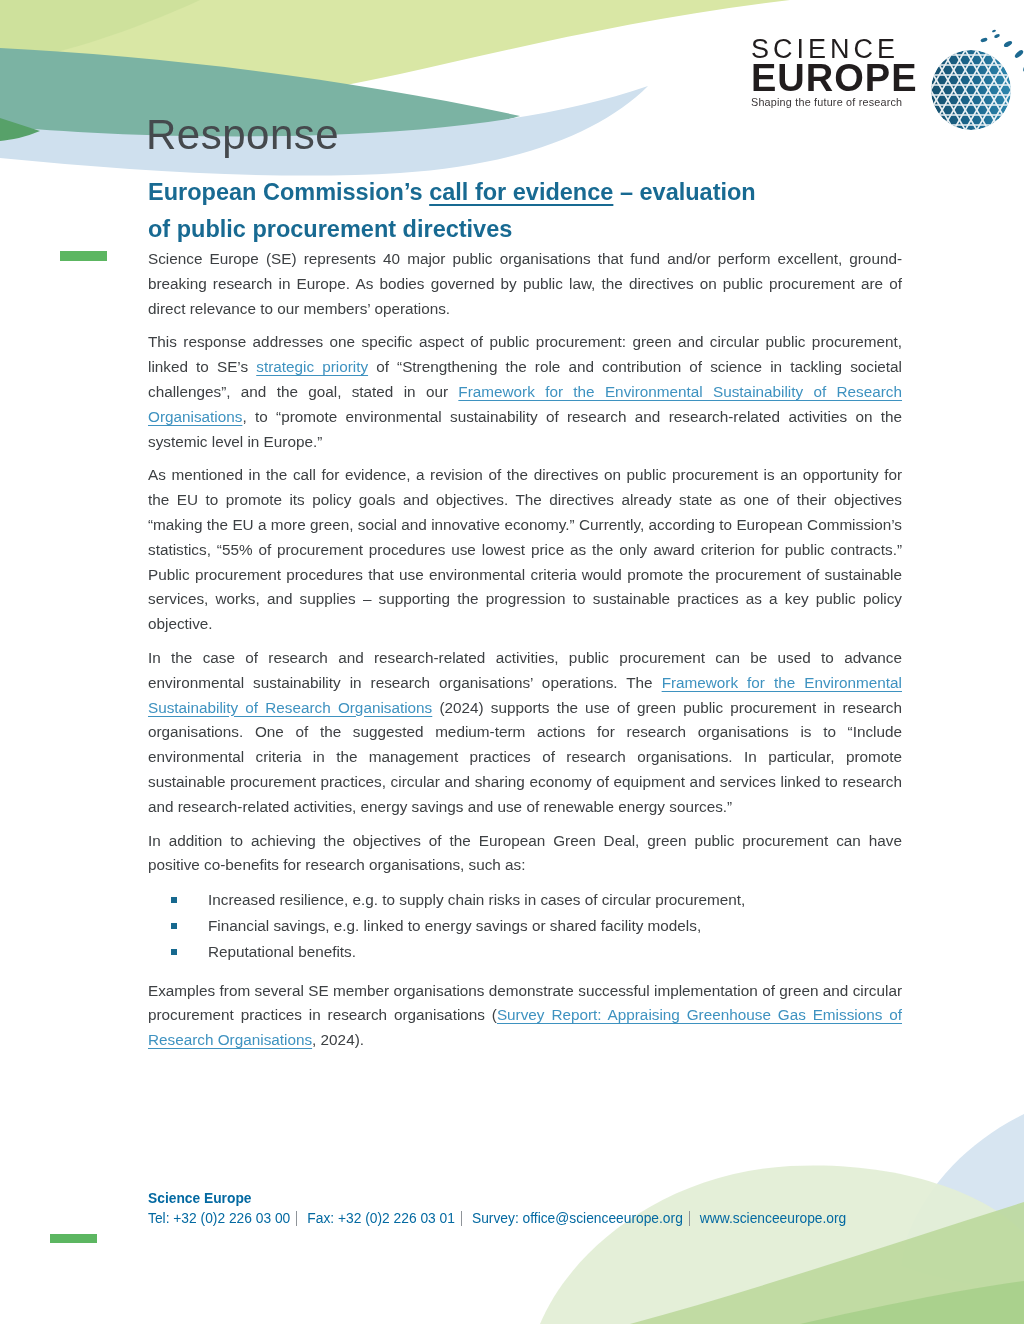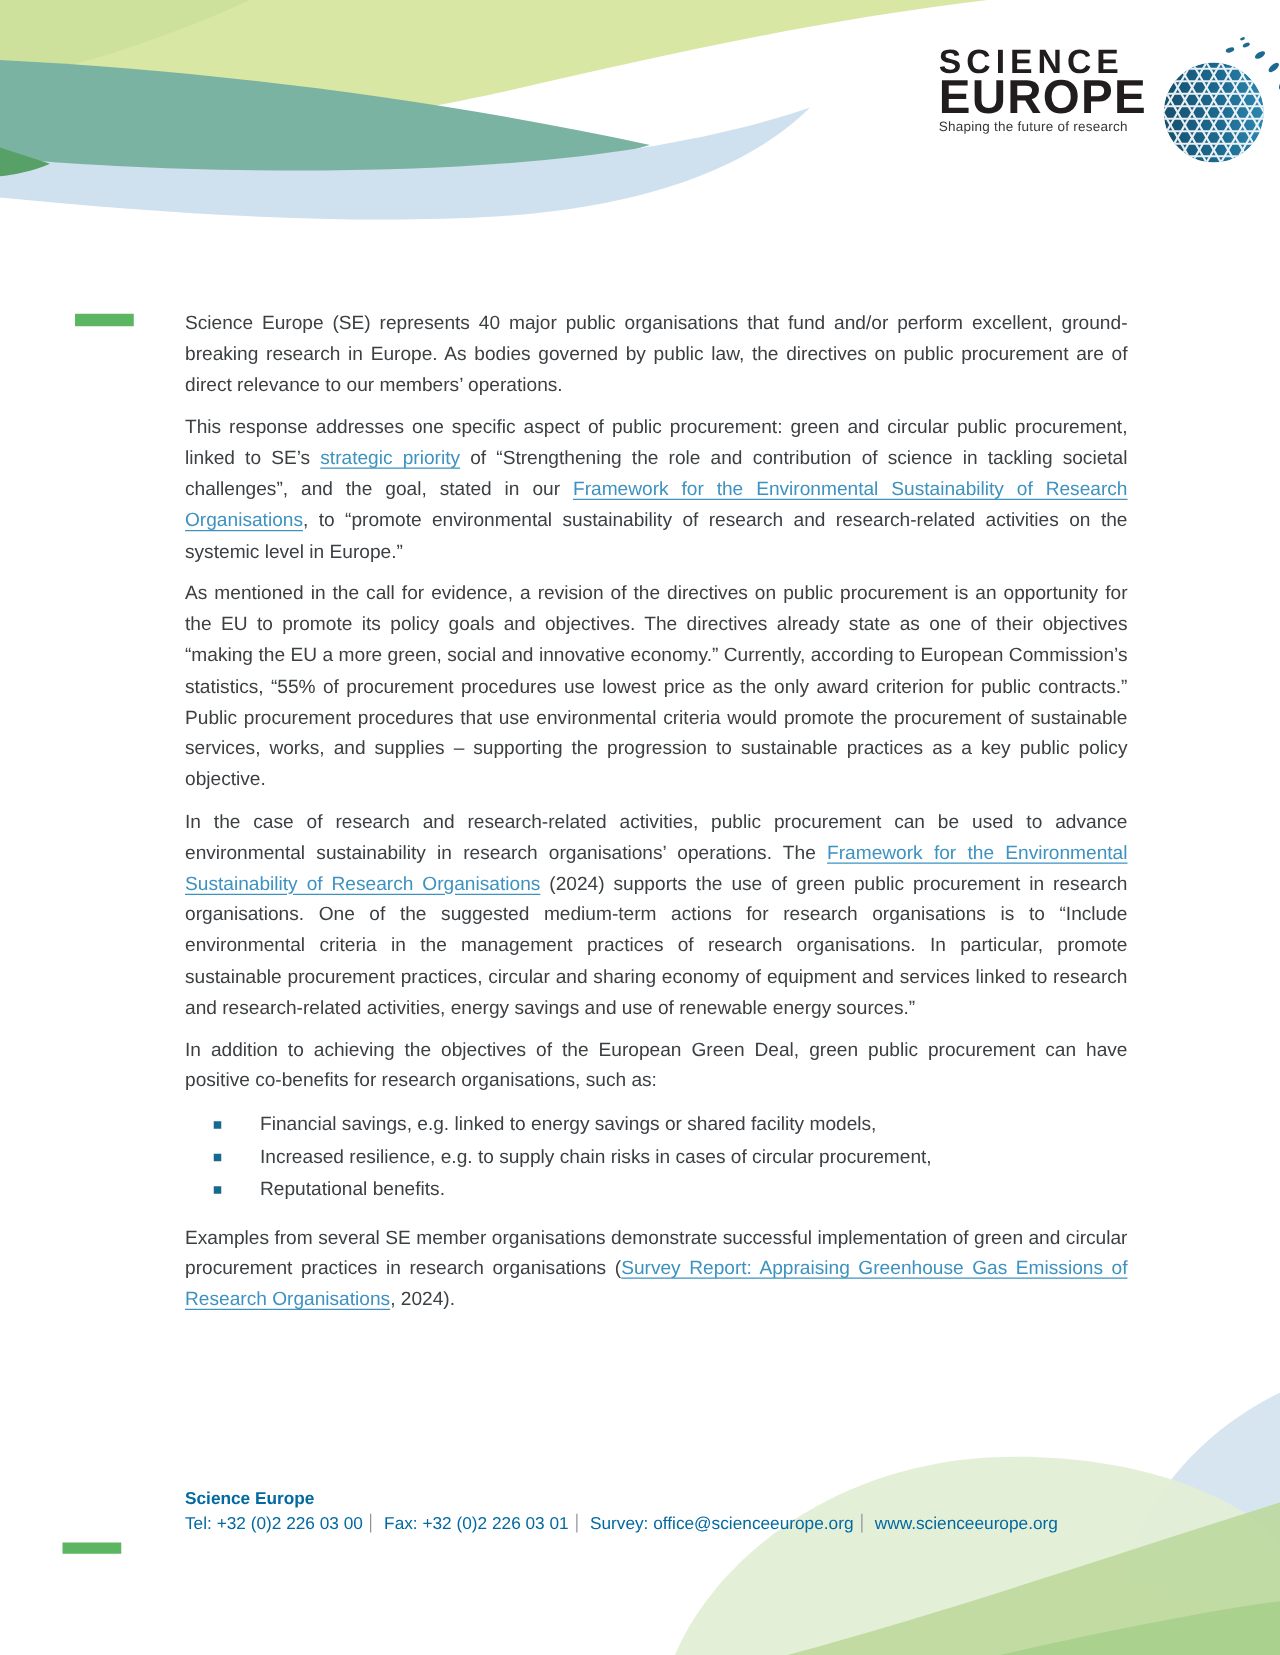--- a/index.html
+++ b/index.html
@@ -8,21 +8,21 @@
     background:#ffffff;overflow:hidden;
     font-family:"Liberation Sans",sans-serif;
   }
   .deco{position:absolute;left:0;pointer-events:none;}
   .deco-top{top:0;}
   .deco-bottom{bottom:0;}
 
   
   .logo{position:absolute;left:751px;top:36px;display:flex;align-items:flex-start;z-index:3;}
   .logo-textblock{display:flex;flex-direction:column;}
-  .logo-line1{font-size:27px;font-weight:700;letter-spacing:4px;color:#211d1e;line-height:27px;}
+  .logo-line1{font-size:27px;font-weight:400;letter-spacing:4px;color:#211d1e;line-height:27px;}
   .logo-line2{font-size:38px;font-weight:700;letter-spacing:1px;color:#211d1e;line-height:30px;}
   .logo-tagline{font-size:10.8px;color:#3a3637;margin-top:3px;letter-spacing:0.2px;}
   .logo-globe{margin-left:7px;margin-top:-8px;}
 
   .doc-type{
     position:absolute;left:146px;top:112px;margin:0;z-index:3;
     font-size:42px;font-weight:300;color:#45494d;letter-spacing:0.5px;line-height:46px;
   }
   .doc-title{
     position:absolute;left:148px;top:174px;width:766px;margin:0;z-index:3;
@@ -113,33 +113,38 @@
         <ellipse cx="73" cy="8" rx="3" ry="1.6" transform="rotate(-25 73 8)"></ellipse>
         <ellipse cx="84" cy="16" rx="4.5" ry="2.2" transform="rotate(-30 84 16)"></ellipse>
         <ellipse cx="95" cy="26" rx="5" ry="2.4" transform="rotate(-40 95 26)"></ellipse>
         <ellipse cx="103" cy="39" rx="5.5" ry="2.6" transform="rotate(-55 103 39)"></ellipse>
         <ellipse cx="107" cy="54" rx="5" ry="2.4" transform="rotate(-72 107 54)"></ellipse>
         <ellipse cx="70" cy="3" rx="2" ry="1.1" transform="rotate(-20 70 3)"></ellipse>
       </g>
     </svg>
   </header>
 
+  <h1 class="doc-type">Response</h1>
 
   <div class="accent-bar top"></div>
 
+  <h2 class="doc-title">
+    <span class="title-line"><span>European Commission’s </span><a class="hlink">call for evidence</a><span> – evaluation</span></span>
+    <span class="title-line">of public procurement directives</span>
+  </h2>
 
   <main id="content" class="content">
       <p class="para">Science Europe (SE) represents 40 major public organisations that fund and/or perform excellent, ground-breaking research in Europe. As bodies governed by public law, the directives on public procurement are of direct relevance to our members’ operations.</p>
       <p class="para">This response addresses one specific aspect of public procurement: green and circular public procurement, linked to SE’s <a class="link">strategic priority</a> of “Strengthening the role and contribution of science in tackling societal challenges”, and the goal, stated in our <a class="link">Framework for the Environmental Sustainability of Research Organisations</a>, to “promote environmental sustainability of research and research-related activities on the systemic level in Europe.”</p>
       <p class="para">As mentioned in the call for evidence, a revision of the directives on public procurement is an opportunity for the EU to promote its policy goals and objectives. The directives already state as one of their objectives “making the EU a more green, social and innovative economy.” Currently, according to European Commission’s statistics, “55% of procurement procedures use lowest price as the only award criterion for public contracts.” Public procurement procedures that use environmental criteria would promote the procurement of sustainable services, works, and supplies – supporting the progression to sustainable practices as a key public policy objective.</p>
       <p class="para">In the case of research and research-related activities, public procurement can be used to advance environmental sustainability in research organisations’ operations. The <a class="link">Framework for the Environmental Sustainability of Research Organisations</a> (2024) supports the use of green public procurement in research organisations. One of the suggested medium-term actions for research organisations is to “Include environmental criteria in the management practices of research organisations. In particular, promote sustainable procurement practices, circular and sharing economy of equipment and services linked to research and research-related activities, energy savings and use of renewable energy sources.”</p>
       <p class="para">In addition to achieving the objectives of the European Green Deal, green public procurement can have positive co-benefits for research organisations, such as:</p>
       <ul class="bullets">
+        <li>Increased resilience, e.g. to supply chain risks in cases of circular procurement,</li>
         <li>Financial savings, e.g. linked to energy savings or shared facility models,</li>
-        <li>Increased resilience, e.g. to supply chain risks in cases of circular procurement,</li>
         <li>Reputational benefits.</li>
       </ul>
       <p class="para">Examples from several SE member organisations demonstrate successful implementation of green and circular procurement practices in research organisations (<a class="link">Survey Report: Appraising Greenhouse Gas Emissions of Research Organisations</a>, 2024).</p>
     </main>
 
   <div class="accent-bar bottom"></div>
   <footer class="footer-text">
     <div class="footer-org">Science Europe</div>
     <div class="footer-contact" id="footer-contact"><span>Tel: +32 (0)2 226 03 00</span><span class="sep"></span><span>Fax: +32 (0)2 226 03 01</span><span class="sep"></span><span>Survey: office@scienceeurope.org</span><span class="sep"></span><span>www.scienceeurope.org</span></div>
   </footer>

